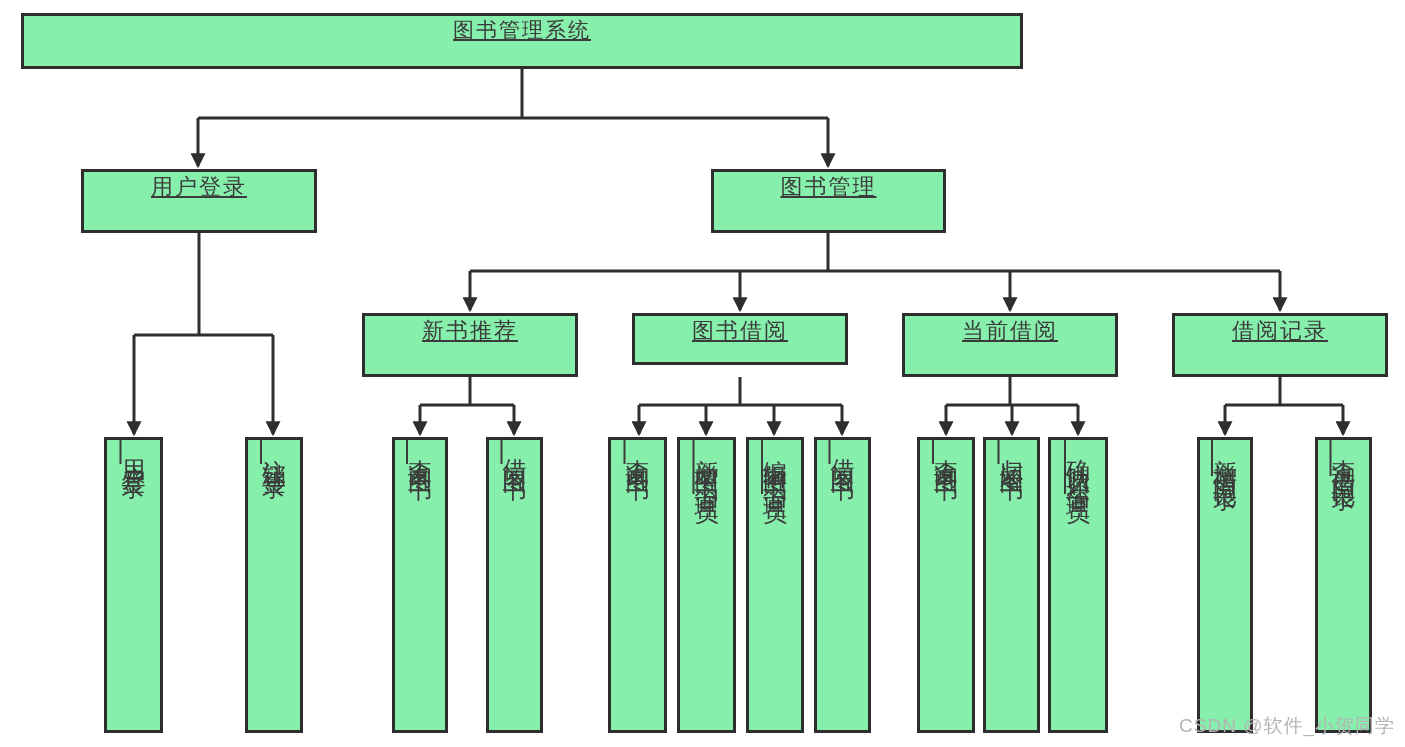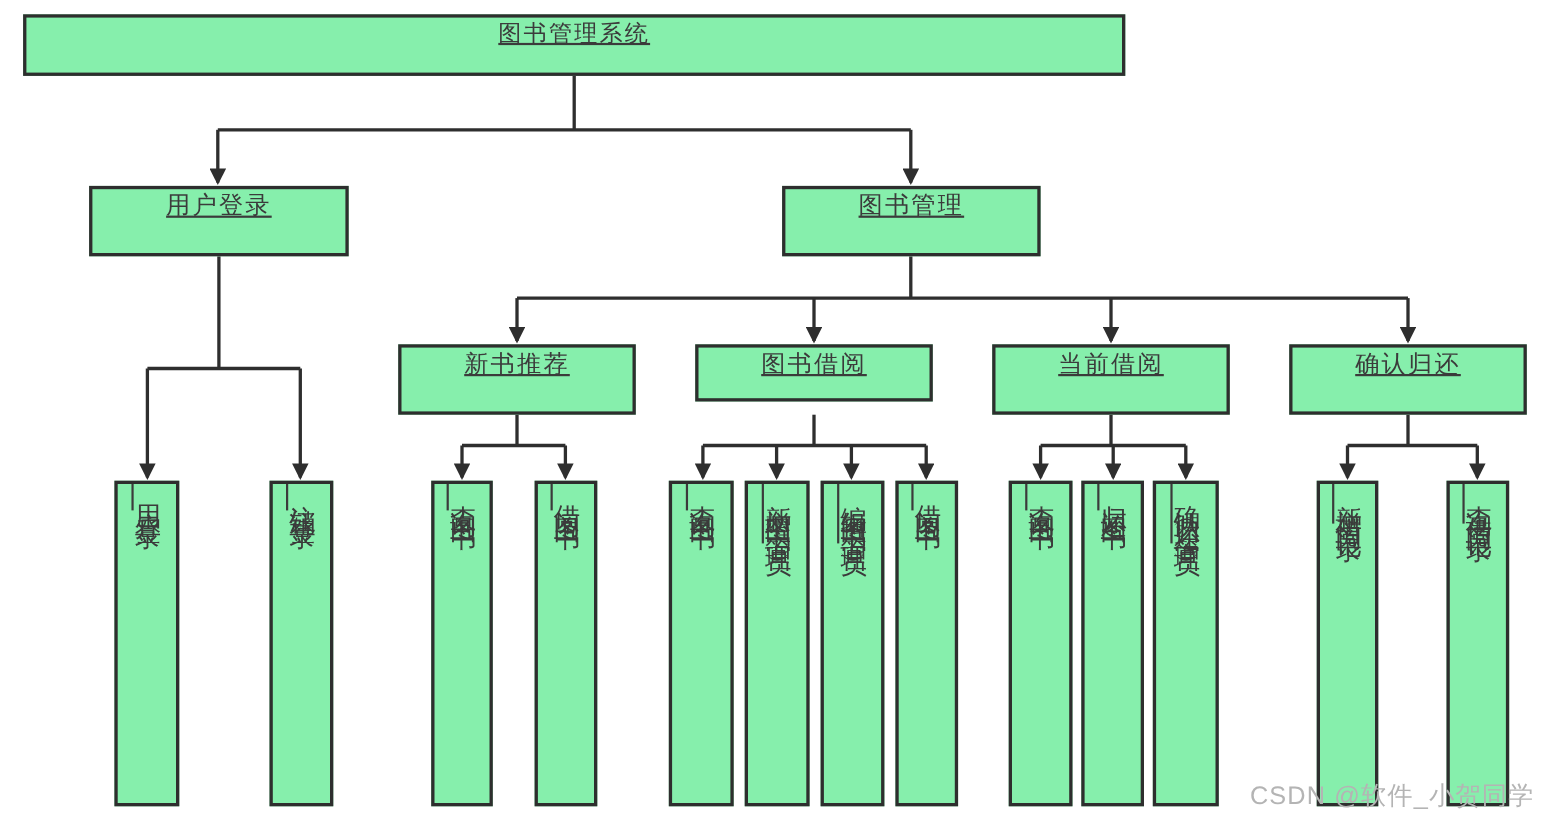--- a/index.html
+++ b/index.html
@@ -30,21 +30,21 @@
     writing-mode:vertical-rl;
     text-orientation:mixed;
     letter-spacing:6px;
     line-height:1;
     max-height:288px;
   }
   .watermark{
     position:absolute;
     right:10px;
     bottom:8px;
-    font-size:23px;
+    font-size:19px;
     color:#b4b4b4;
     letter-spacing:1px;
     white-space:nowrap;
   }
 </style>
 </head>
 <body>
 
 <div class="canvas">
 
@@ -112,21 +112,21 @@
   <div class="node h" style="left:711px;top:169px;width:235px;height:64px;">
     <span>图书管理</span>
   </div>
   <div class="node h" style="left:632px;top:313px;width:216px;height:52px;">
     <span>图书借阅</span>
   </div>
   <div class="node h" style="left:902px;top:313px;width:216px;height:64px;">
     <span>当前借阅</span>
   </div>
   <div class="node h" style="left:1172px;top:313px;width:216px;height:64px;">
-    <span>确认归还</span>
+    <span>借阅记录</span>
   </div>
 
   <div class="node v" style="left:104px;top:437px;width:59px;height:296px;">
     <span class="vtext">用户登录</span>
   </div>
   <div class="node v" style="left:245px;top:437px;width:58px;height:296px;">
     <span class="vtext">注销登录</span>
   </div>
 
   <div class="node v" style="left:392px;top:437px;width:56px;height:296px;">

